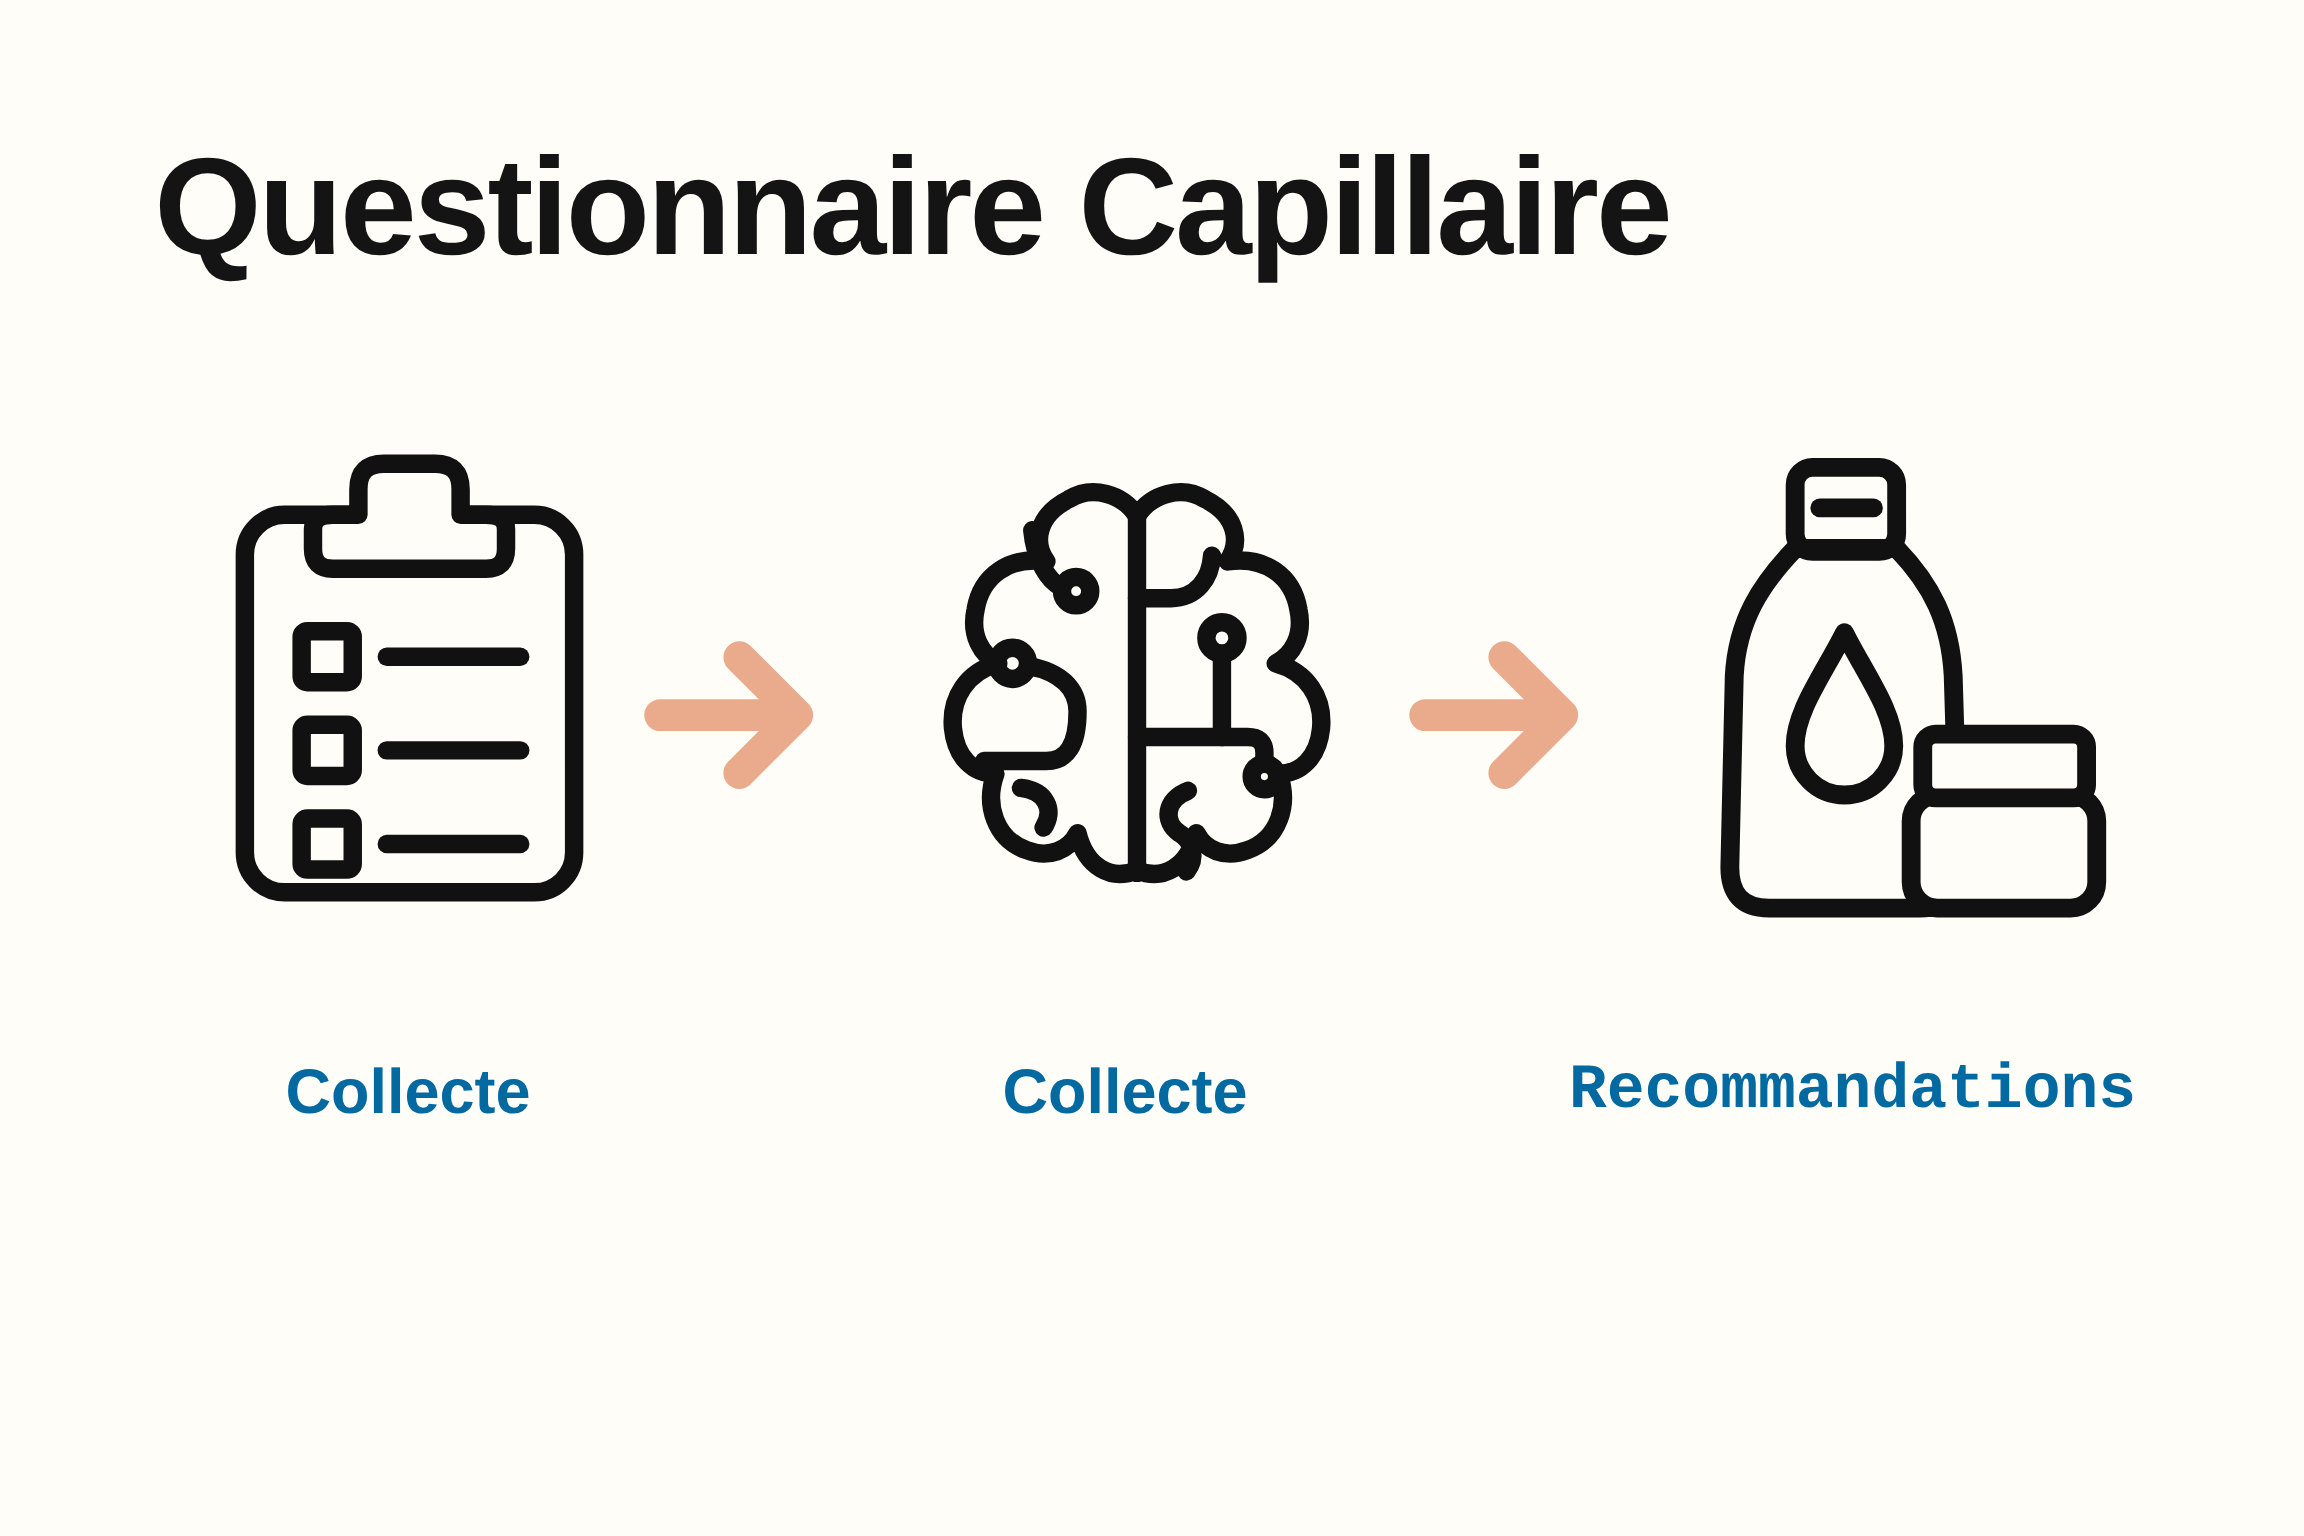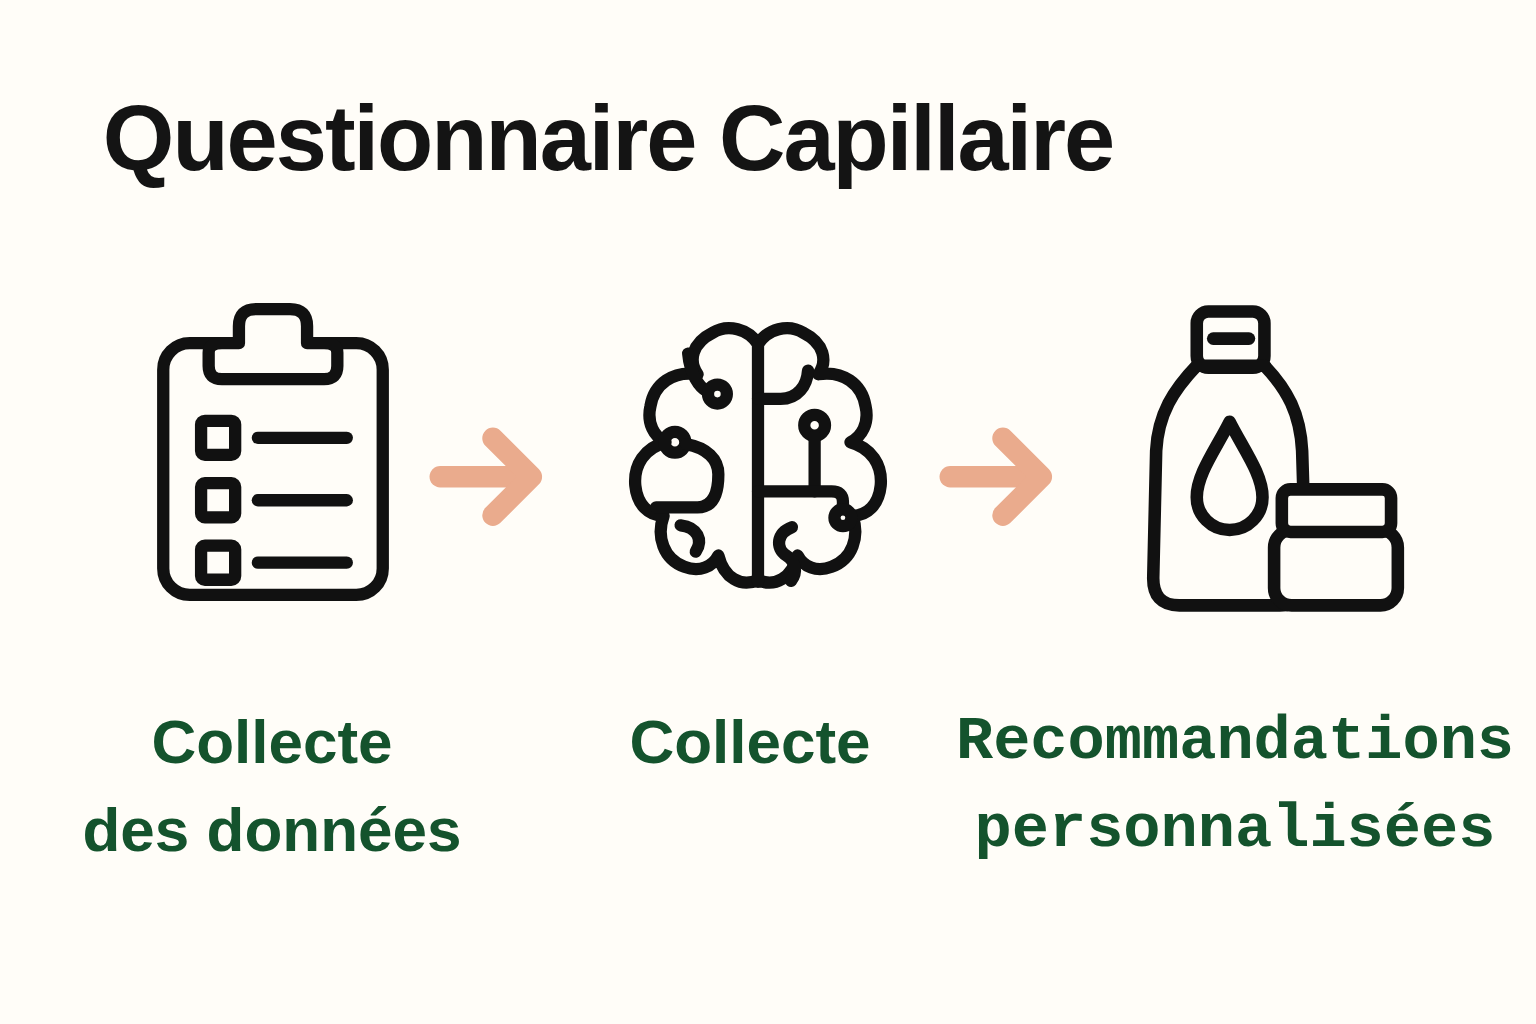--- a/index.html
+++ b/index.html
@@ -22,24 +22,24 @@
     color:#141414;
   }
   .icon{position:absolute;}
   .icon svg{display:block;width:100%;height:100%;}
   .arrow{position:absolute;}
   .label{
     position:absolute;
     top:698px;
     transform:translateX(-50%);
     text-align:center;
-    font-size:62px;
+    font-size:42px;
     font-weight:700;
     line-height:1.42;
-    color:#14532d;
+    color:#0369a1;
     white-space:nowrap;
   }
   .stroke{fill:none;stroke:#111;stroke-width:13;stroke-linecap:round;stroke-linejoin:round;}
   .stroke-bg{fill:#FFFDF8;stroke:#111;stroke-width:13;stroke-linecap:round;stroke-linejoin:round;}
 </style>
 </head>
 <body>
 
 <div class="stage">
 
@@ -107,25 +107,23 @@
 
       <path class="stroke" d="M106,128 C92,156 72,182 72,206 A34,34 0 0 0 140,206 C140,182 120,156 106,128 Z" stroke-width="12"></path>
 
       <rect class="stroke-bg" x="152" y="240" width="128" height="78" rx="18"></rect>
       <rect class="stroke-bg" x="160" y="198" width="113" height="44" rx="9"></rect>
     </svg>
   </div>
 
   <div class="label" style="left:272px;">
     <div>Collecte</div>
-    <div>des données</div>
   </div>
 
   <div class="label" style="left:750px;">
     <div>Collecte</div>
   </div>
 
   <div class="label" style="left:1235px;font-family:Liberation Mono, monospace;">
     <div>Recommandations</div>
-    <div>personnalisées</div>
   </div>
 
 </div>
 
 </body></html>

